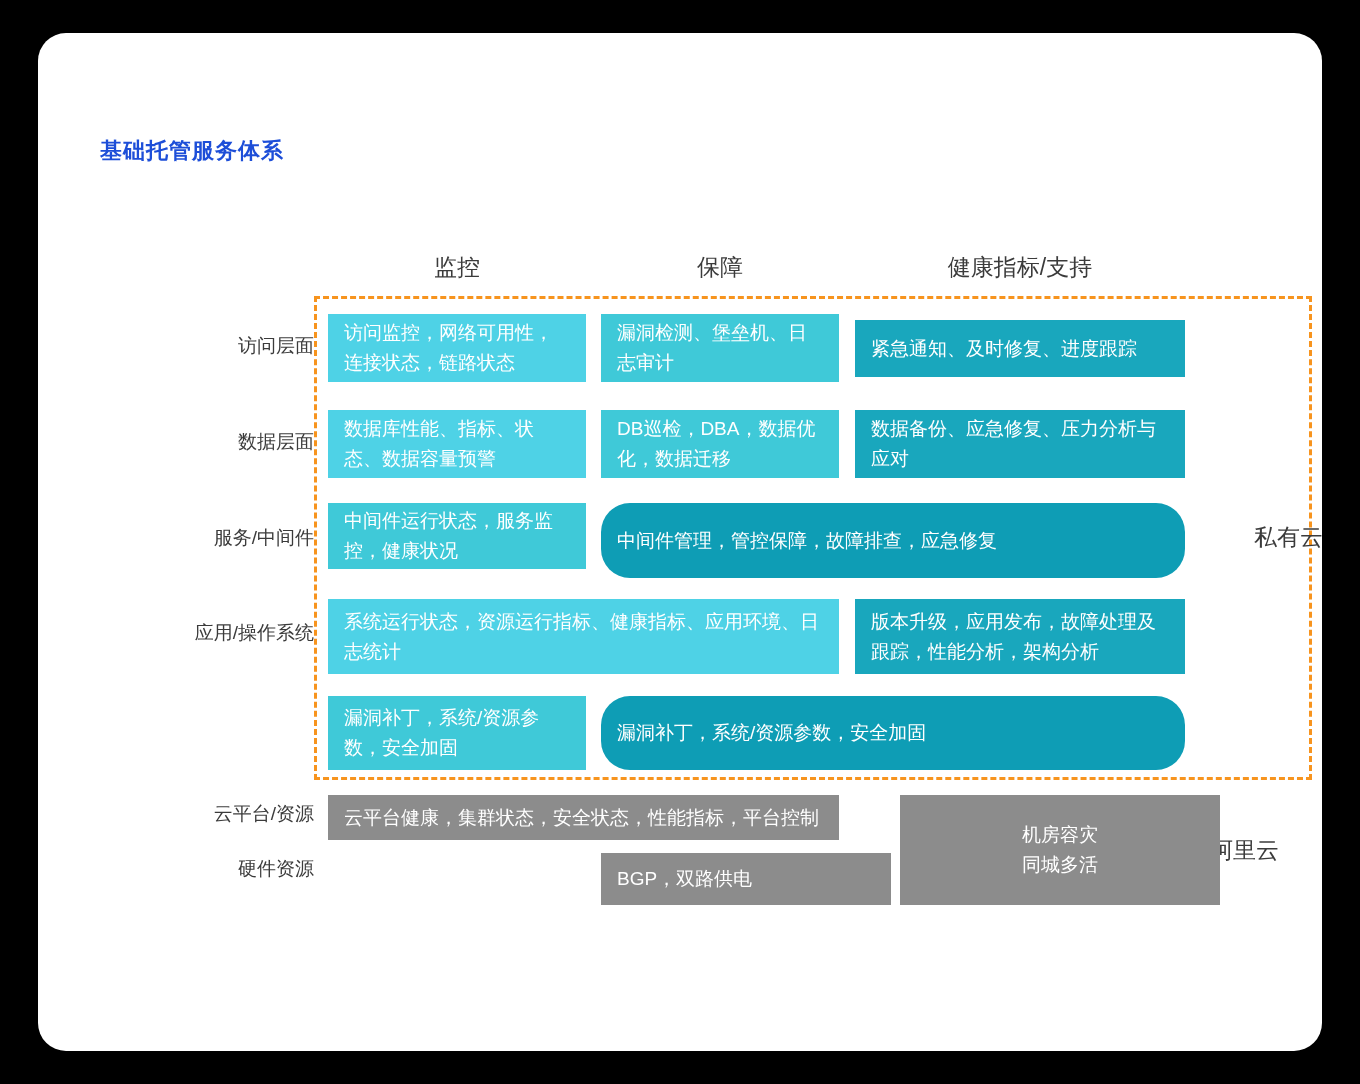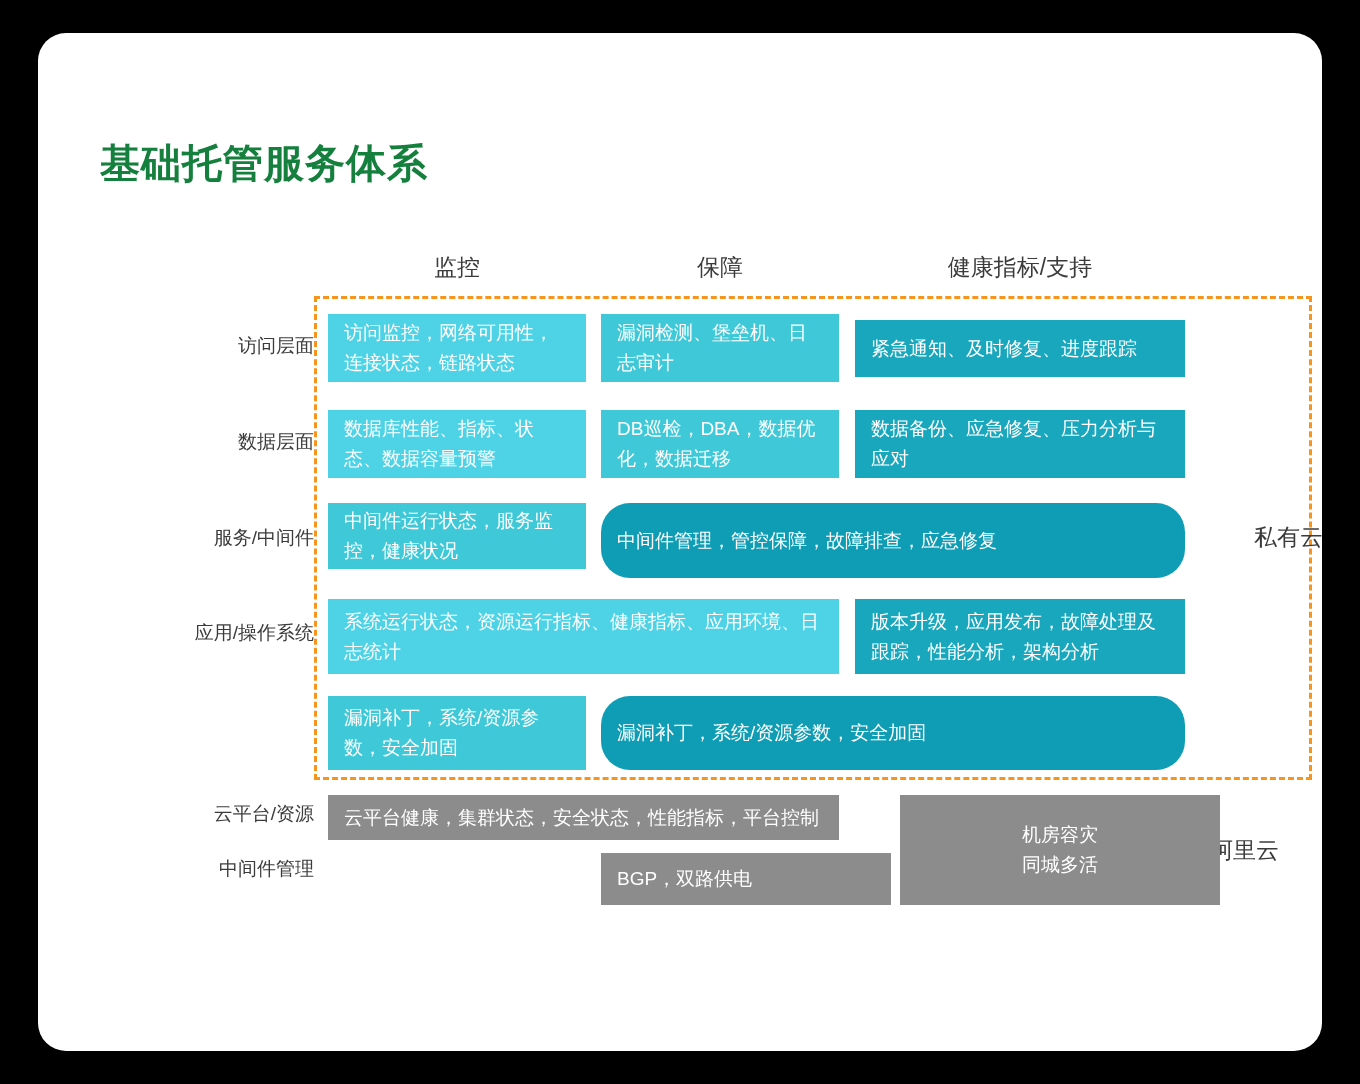--- a/index.html
+++ b/index.html
@@ -20,23 +20,23 @@
     top: 33px;
     width: 1284px;
     height: 1018px;
     background: #ffffff;
     border-radius: 28px;
   }
   #page-title {
     position: absolute;
     left: 62px;
     top: 103px;
-    font-size: 40px;
+    font-size: 22px;
     font-weight: bold;
-    color: #15803d;
+    color: #1d4ed8;
     letter-spacing: 1px;
     white-space: nowrap;
   }
 
   
   .col-head {
     position: absolute;
     top: 219px;
     font-size: 23px;
     color: #3b3b3b;
@@ -104,21 +104,21 @@
   <div class="col-head" style="left:563px; width:238px;">保障</div>
   <div class="col-head" style="left:817px; width:330px;">健康指标/支持</div>
 
   <div id="dashed-box"></div>
 
   <div class="row-label" style="left:76px; top:300px;">访问层面</div>
   <div class="row-label" style="left:76px; top:396px;">数据层面</div>
   <div class="row-label" style="left:76px; top:492px;">服务/中间件</div>
   <div class="row-label" style="left:46px; top:587px; width:230px;">应用/操作系统</div>
   <div class="row-label" style="left:76px; top:768px;">云平台/资源</div>
-  <div class="row-label" style="left:76px; top:823px;">中间件管理</div>
+  <div class="row-label" style="left:76px; top:823px;">硬件资源</div>
 
   <div class="side-label" style="left:1172px; top:489px;margin-left:44px;">私有云</div>
   <div class="side-label" style="left:1172px; top:802px;">阿里云</div>
 
   <div class="cell c-light" style="left:290px; top:281px; width:258px; height:68px;">
     <span>访问监控，网络可用性，连接状态，链路状态</span>
   </div>
   <div class="cell c-mid" style="left:563px; top:281px; width:238px; height:68px;">
     <span>漏洞检测、堡垒机、日志审计</span>
   </div>

